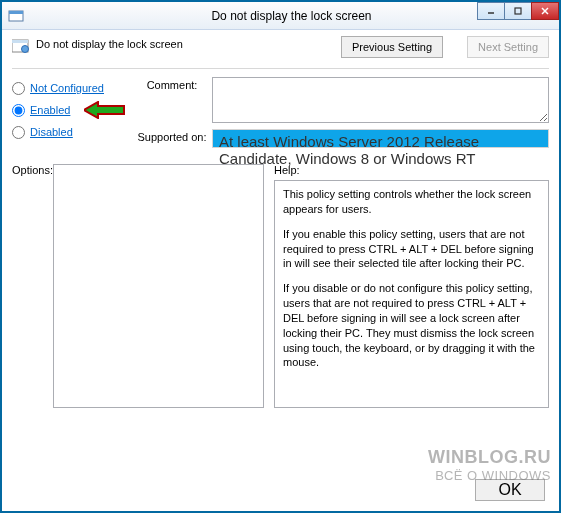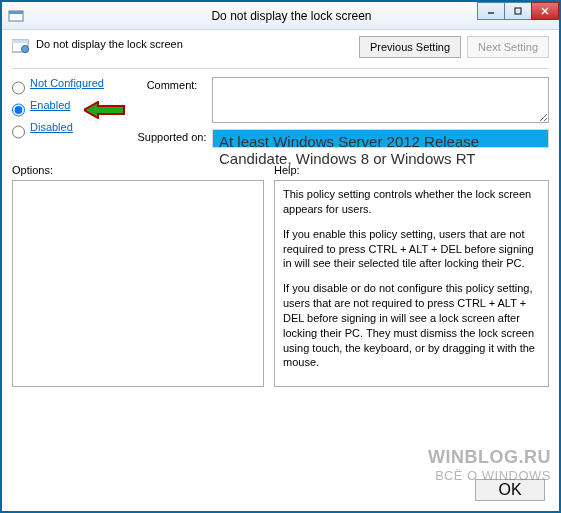--- a/index.html
+++ b/index.html
@@ -8,38 +8,38 @@
   .titlebar { height: 28px; background: linear-gradient(#fdfdfd, #e8eff7); border-bottom: 1px solid #c7d6ea; display: flex; align-items: center; position: relative; }
   .title-icon { width: 16px; height: 16px; margin-left: 6px; }
   .title-text { flex: 1; text-align: center; font-size: 12px; color: #000; }
   .win-controls { position: absolute; right: 0; top: 0; display: flex; }
   .win-btn { width: 28px; height: 18px; display: flex; align-items: center; justify-content: center; border: 1px solid #5a7fa8; margin-left: -1px; background: linear-gradient(#eaf3fb,#cfe4f7); font-size: 9px; }
   .win-btn.close { background: linear-gradient(#e57373,#c62828); color: #fff; border-color: #a02020; }
   .content { padding: 6px 10px 0 10px; }
   .header-row { display: flex; align-items: flex-start; }
   .policy-icon { width: 18px; height: 16px; margin-right: 6px; margin-top: 2px; background: #fff; }
   .policy-title { font-size: 11px; flex: 1; padding-top: 2px; }
-  .nav-buttons { display: flex; gap: 6px; }
+  .nav-buttons { display: flex; gap: 24px; }
   .btn { height: 22px; padding: 0 10px; background: #f0f0f0; border: 1px solid #adadad; font-size: 11px; display: flex; align-items: center; }
   .btn.disabled { color: #9a9a9a; border-color: #d0d0d0; background: #f7f7f7; }
   .hr { border: none; border-top: 1px solid #d8d8d8; margin: 10px 0 8px 0; }
   .config-row { display: flex; }
   .radio-col { width: 120px; }
-  .radio-item { display: flex; height: 22px; position: relative; }
+  .radio-item { display: flex; align-items: center; height: 22px; position: relative; }
   .radio-item input { margin: 0 5px 0 0; }
   .radio-item label { font-size: 11px; }
   .radio-item label.link { color: #0066cc; text-decoration: underline; }
   .arrow { position: absolute; left: 72px; top: 2px; }
   .comment-col { flex: 1; }
   .field-row { display: flex; margin-bottom: 6px; }
   .field-label { width: 80px; text-align: center; font-size: 11px; padding-top: 2px; }
   .comment-box { flex: 1; height: 46px; border: 1px solid #abadb3; background: #fff; }
   .supported-box { flex: 1; height: 19px; border: 1px solid #d4d4d4; background: #0ea5e9; padding: 3px 6px; font-size: 15px; color: #333; }
   .lower { display: flex; margin-top: 10px; gap: 10px; padding: 0 10px; }
-  .options-col { width: 252px; display: flex; flex-direction: column; }
+  .options-col { width: 252px; display: flex; flex-direction: row; }
   .help-col { flex: 1; display: flex; flex-direction: column; }
   .section-label { font-size: 11px; margin-bottom: 4px; }
   .options-box { flex: 1; height: 244px; border: 1px solid #abadb3; background: #fff; }
   .help-box { flex: 1; height: 244px; border: 1px solid #abadb3; background: #fff; padding: 6px 8px; font-size: 11px; line-height: 1.35; overflow: hidden; }
   .help-box p { margin: 0 0 10px 0; }
   .footer { position: absolute; bottom: 10px; right: 14px; display: flex; gap: 8px; align-items: center; }
   .ok-btn { width: 70px; height: 22px; background: #f0f0f0; border: 1px solid #adadad; font-size: 16px; }
   .watermark { position: absolute; right: 8px; bottom: 28px; font-family: Arial, sans-serif; font-weight: bold; font-size: 18px; color: rgba(120,120,120,0.55); letter-spacing: 0.5px; text-align: right; pointer-events: none; }
   .watermark small { display: block; font-size: 13px; font-weight: normal; color: rgba(120,120,120,0.55); }
 </style>

